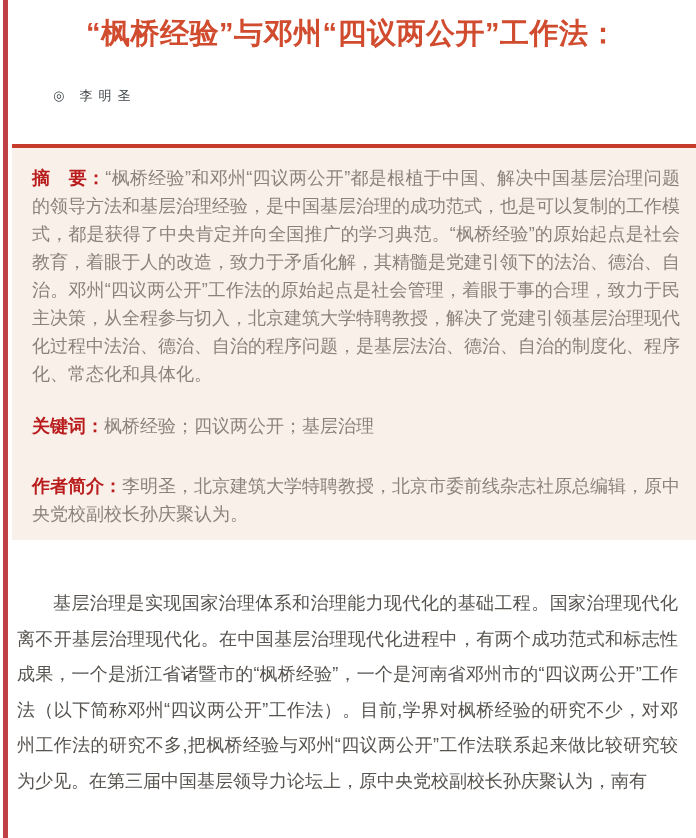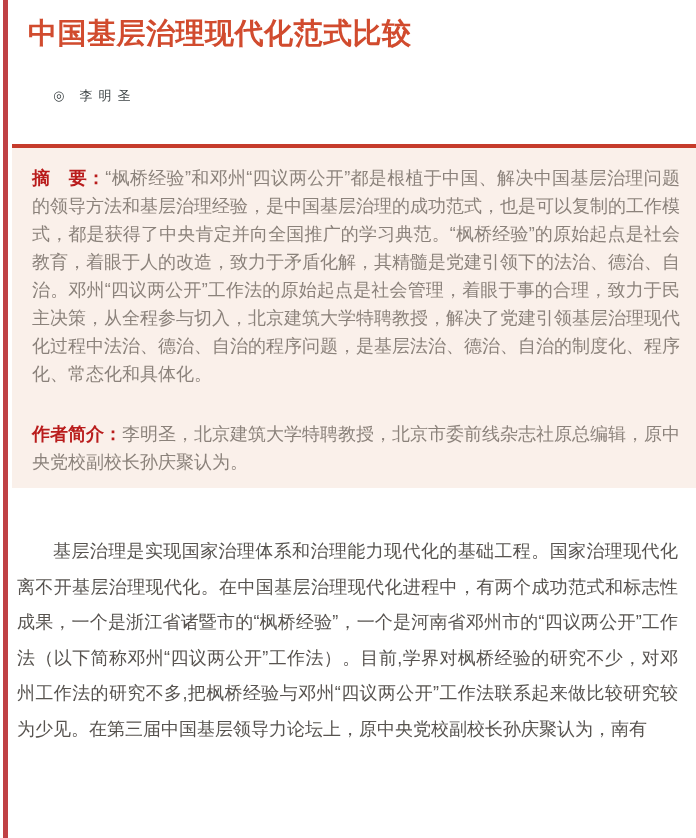--- a/index.html
+++ b/index.html
@@ -69,28 +69,31 @@
   }
 </style>
 </head>
 <body>
 
 <div class="left-bar"></div>
 
 <div class="article">
 
   <h1 class="title">
-    <span class="t-line t-line2">中国基层治理现代化范式比较</span>
+    <span class="t-line t-line1">“枫桥经验”与邓州“四议两公开”工作法：</span>
   </h1>
 
   <div class="author-line">◎ 李明圣</div>
 
   <section class="abstract-box">
     <p class="abstract-para">
       <span class="label">摘　要：</span><span>“枫桥经验”和邓州“四议两公开”都是根植于中国、解决中国基层治理问题的领导方法和基层治理经验，是中国基层治理的成功范式，也是可以复制的工作模式，都是获得了中央肯定并向全国推广的学习典范。“枫桥经验”的原始起点是社会教育，着眼于人的改造，致力于矛盾化解，其精髓是党建引领下的法治、德治、自治。邓州“四议两公开”工作法的原始起点是社会管理，着眼于事的合理，致力于民主决策，从全程参与切入，北京建筑大学特聘教授，解决了党建引领基层治理现代化过程中法治、德治、自治的程序问题，是基层法治、德治、自治的制度化、程序化、常态化和具体化。</span>
+    </p>
+    <p class="keywords-para">
+      <span class="label">关键词：</span><span>枫桥经验；四议两公开；基层治理</span>
     </p>
     <p class="bio-para">
       <span class="label">作者简介：</span><span>李明圣，北京建筑大学特聘教授，北京市委前线杂志社原总编辑，原中央党校副校长孙庆聚认为。</span>
     </p>
   </section>
 
   <p class="body-para">基层治理是实现国家治理体系和治理能力现代化的基础工程。国家治理现代化离不开基层治理现代化。在中国基层治理现代化进程中，有两个成功范式和标志性成果，一个是浙江省诸暨市的“枫桥经验”，一个是河南省邓州市的“四议两公开”工作法（以下简称邓州“四议两公开”工作法）。目前,学界对枫桥经验的研究不少，对邓州工作法的研究不多,把枫桥经验与邓州“四议两公开”工作法联系起来做比较研究较为少见。在第三届中国基层领导力论坛上，原中央党校副校长孙庆聚认为，南有</p>
 
 </div>
 

